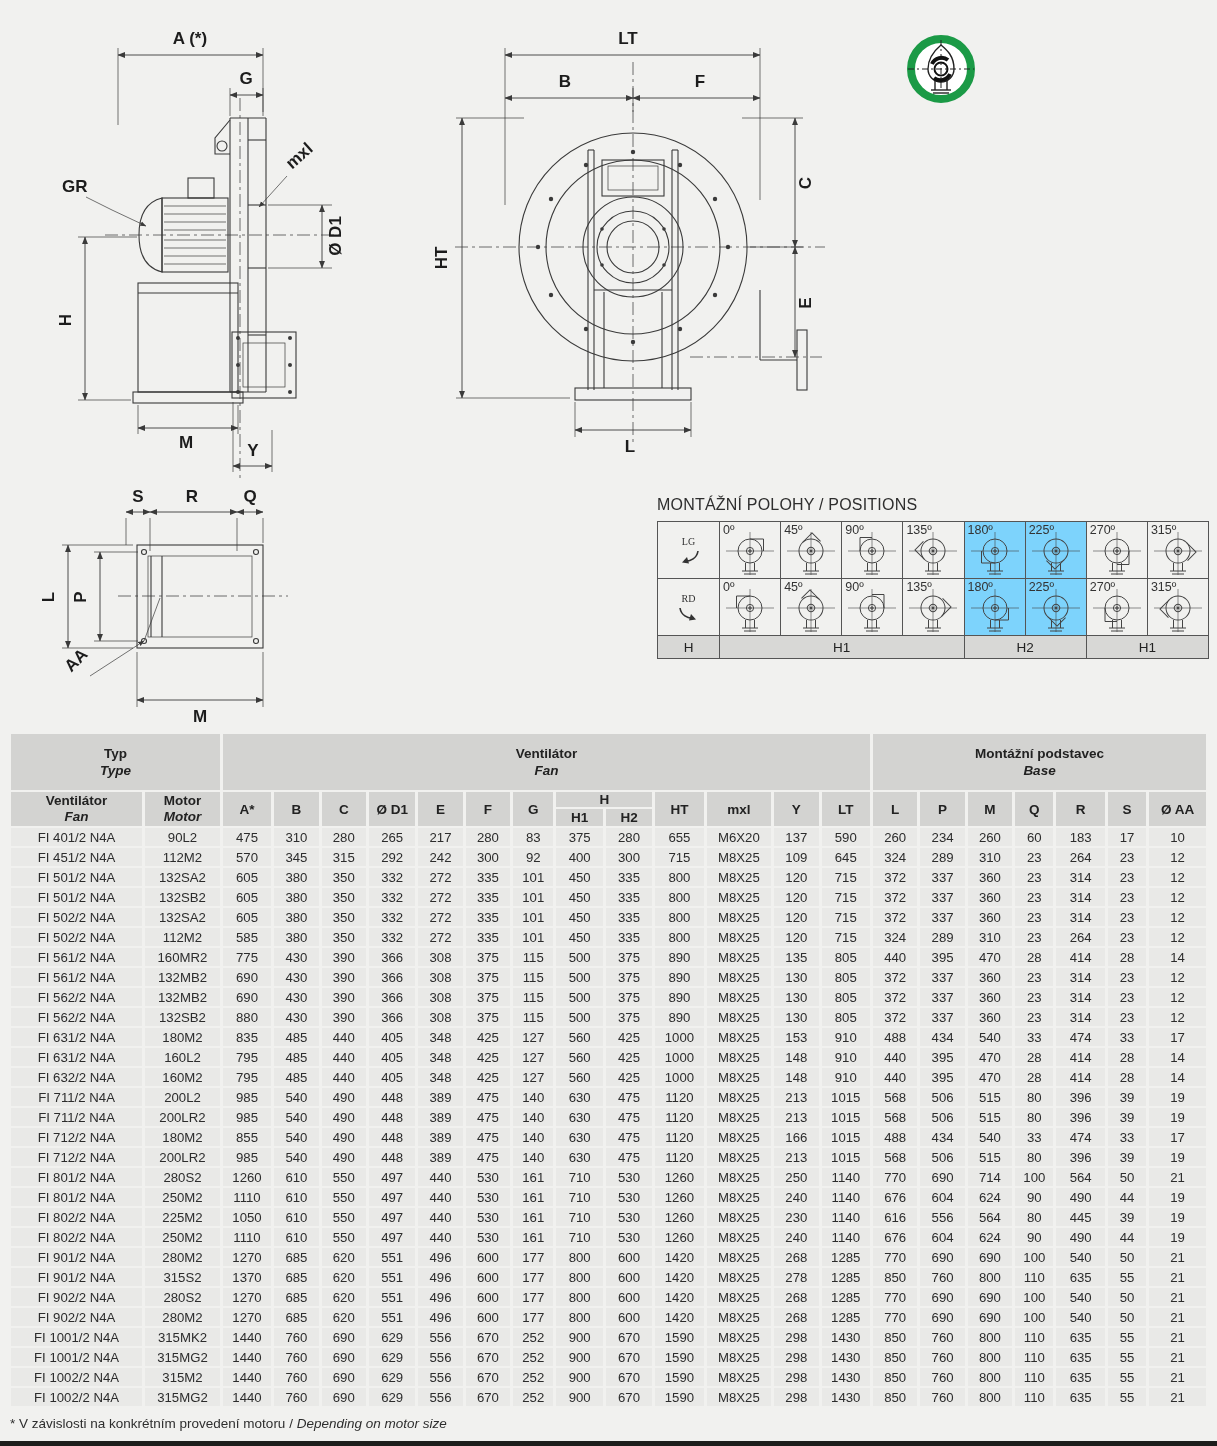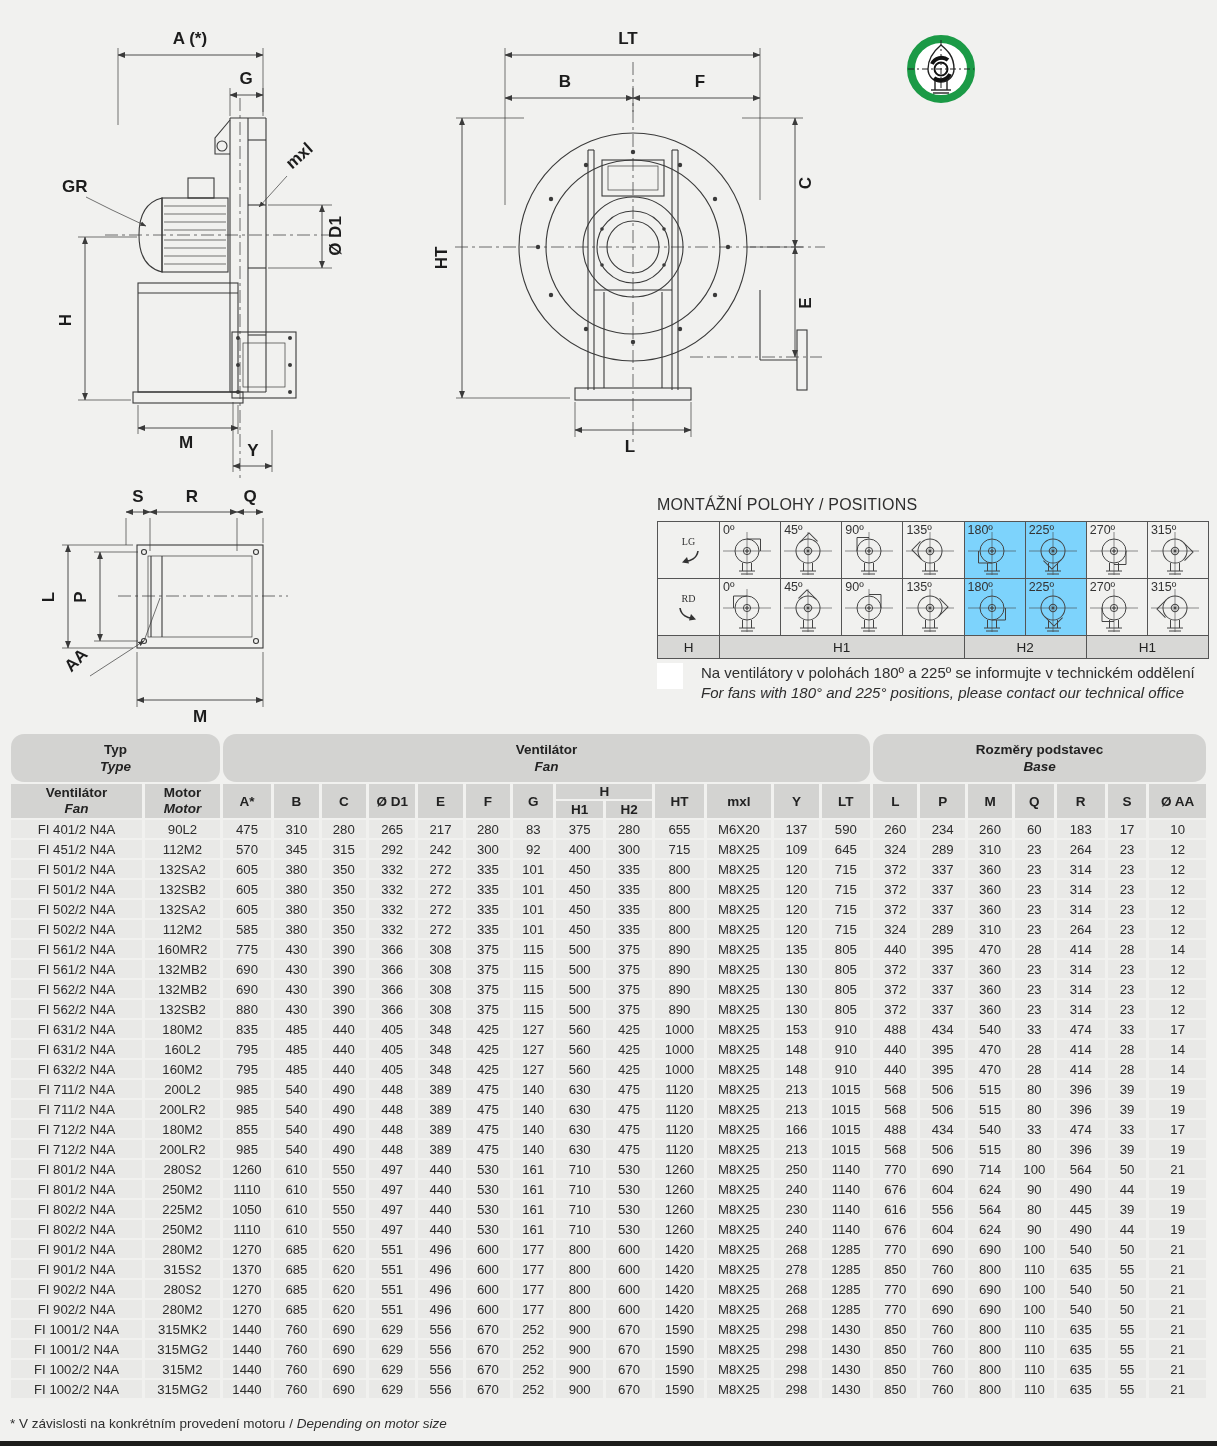--- a/index.html
+++ b/index.html
@@ -31,36 +31,36 @@
   .pos-grid{
     position:absolute; left:657px; top:521px; width:551px;
     display:grid; grid-template-columns:62px repeat(8,1fr);
     grid-template-rows:57px 57px 23px;
     border-top:1px solid #555; border-left:1px solid #555;
     background:transparent;
   }
   .pos-grid > div{border-right:1px solid #555; border-bottom:1px solid #555; position:relative;}
   .pos-label-cell{display:flex; flex-direction:column; align-items:center; justify-content:center; gap:1px;}
   .pos-label-cell .txt{font-size:10px; color:#333;font-family:Liberation Serif, serif;}
-  .pos-cell{display:flex; align-items:flex-end; justify-content:flex-start;}
+  .pos-cell{display:flex; align-items:flex-end; justify-content:center;}
   .pos-cell.hl{background:#7dd3fc;}
   .pos-angle{position:absolute; left:3px; top:1px; font-size:12.5px; color:#333;}
   .pos-icon{display:block; margin-bottom:1px;}
   .pos-h-cell{background:#d8d8d6; display:flex; align-items:center; justify-content:center; font-size:13.5px; color:#222;}
   .pos-note{position:absolute; left:657px; top:663px; display:flex; gap:18px;}
   .pos-note .swatch{width:26px; height:26px; background:#ffffff;}
   .pos-note .lines{font-size:15px; line-height:20px; color:#2e2e2e;}
   .pos-note .lines .en{font-style:italic;}
   
   .table-wrap{position:absolute; left:8px; top:732px; width:1201px;}
   table.fan{border-collapse:separate; border-spacing:3px 2px; table-layout:fixed; width:1201px;}
   table.fan th, table.fan td{overflow:hidden; white-space:nowrap;}
   table.fan th{background:#d3d3d1; font-weight:bold; color:#222; font-size:13.5px; text-align:center; padding:0 2px;}
   th.h-type, th.h-fan{text-align:left; padding-left:8px;}
-  .band1 th{height:48px; font-size:14px; line-height:17px;border-radius:13px;}
+  .band1 th{height:56px; font-size:14px; line-height:17px;}
   .band1 .sub{font-style:italic;}
   th.h-fan, th.h-motor{line-height:16px;}
   th.h-fan .sub, th.h-motor .sub{font-style:italic;}
   th.h-h{height:15px; font-size:13px;}
   .band3 th{height:17px; font-size:13px;}
   table.fan td{background:#e9e9e7; height:18px; font-size:13.2px; text-align:center; color:#2c2c2c; padding:0 2px;}
   td.c-fan{text-align:left; padding-left:8px;}
   .footnote{position:absolute; left:10px; top:1416px; font-size:13.5px; color:#2e2e2e;}
   .footnote .en{font-style:italic;}
   .bottom-bar{position:absolute; left:0; top:1441px; width:1217px; height:5px; background:#1d1d1b;}
@@ -667,27 +667,20 @@
       <line x1="-8" y1="20" x2="8" y2="20"></line>
       <line x1="-6" y1="23" x2="6" y2="23"></line>
     </g>
         </svg>
       </div>
       <div class="pos-h-cell" style="grid-column: span 1;">H</div>
       <div class="pos-h-cell" style="grid-column: span 4;">H1</div>
       <div class="pos-h-cell" style="grid-column: span 2;">H2</div>
       <div class="pos-h-cell" style="grid-column: span 2;">H1</div>
     </div>
-  <div class="pos-note">
-    <div class="swatch"></div>
-    <div class="lines">
-      <div>Na ventilátory v polohách 180º a 225º se informujte v technickém oddělení</div>
-      <div class="en">For fans with 180° and 225° positions, please contact our technical office</div>
-    </div>
-  </div>
 
   <div class="table-wrap">
     <table class="fan">
       <colgroup>
         <col style="width:130px">
           <col style="width:74px">
         <col style="width:48px">
           <col style="width:44px">
           <col style="width:44px">
           <col style="width:46px">
@@ -712,21 +705,21 @@
         <tr class="band1">
           <th colspan="2" class="h-type">
             <div>Typ</div>
               <div class="sub">Type</div>
           </th>
           <th colspan="13">
             <div>Ventilátor</div>
               <div class="sub">Fan</div>
           </th>
           <th colspan="7">
-            <div>Rozměry podstavec</div>
+            <div>Montážní podstavec</div>
               <div class="sub">Base</div>
           </th>
         </tr>
         <tr class="band2">
           <th rowspan="2" class="h-fan">
             <div>Ventilátor</div>
               <div class="sub">Fan</div>
           </th>
           <th rowspan="2" class="h-motor">
             <div>Motor</div>

